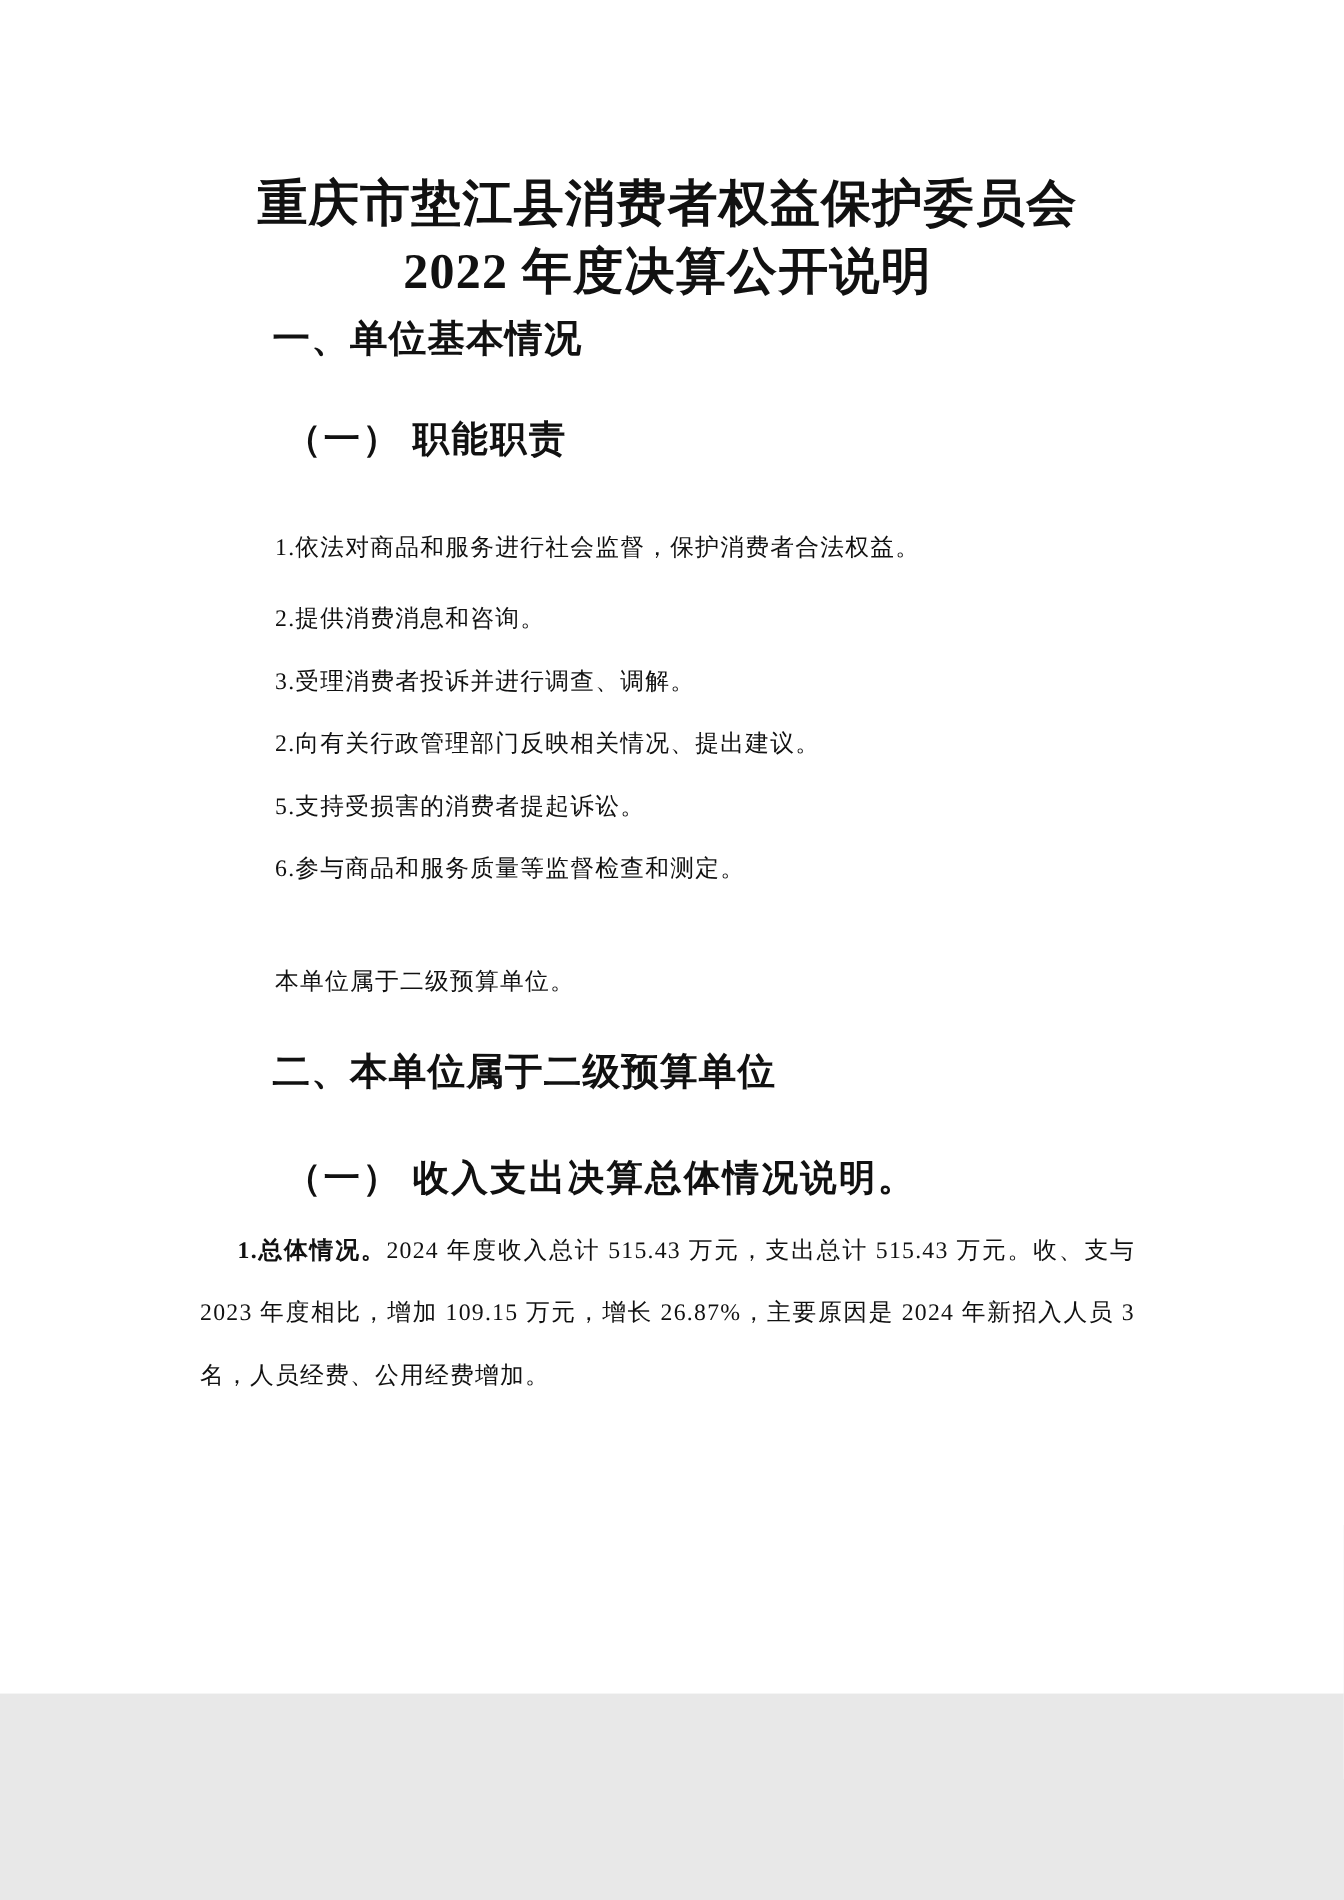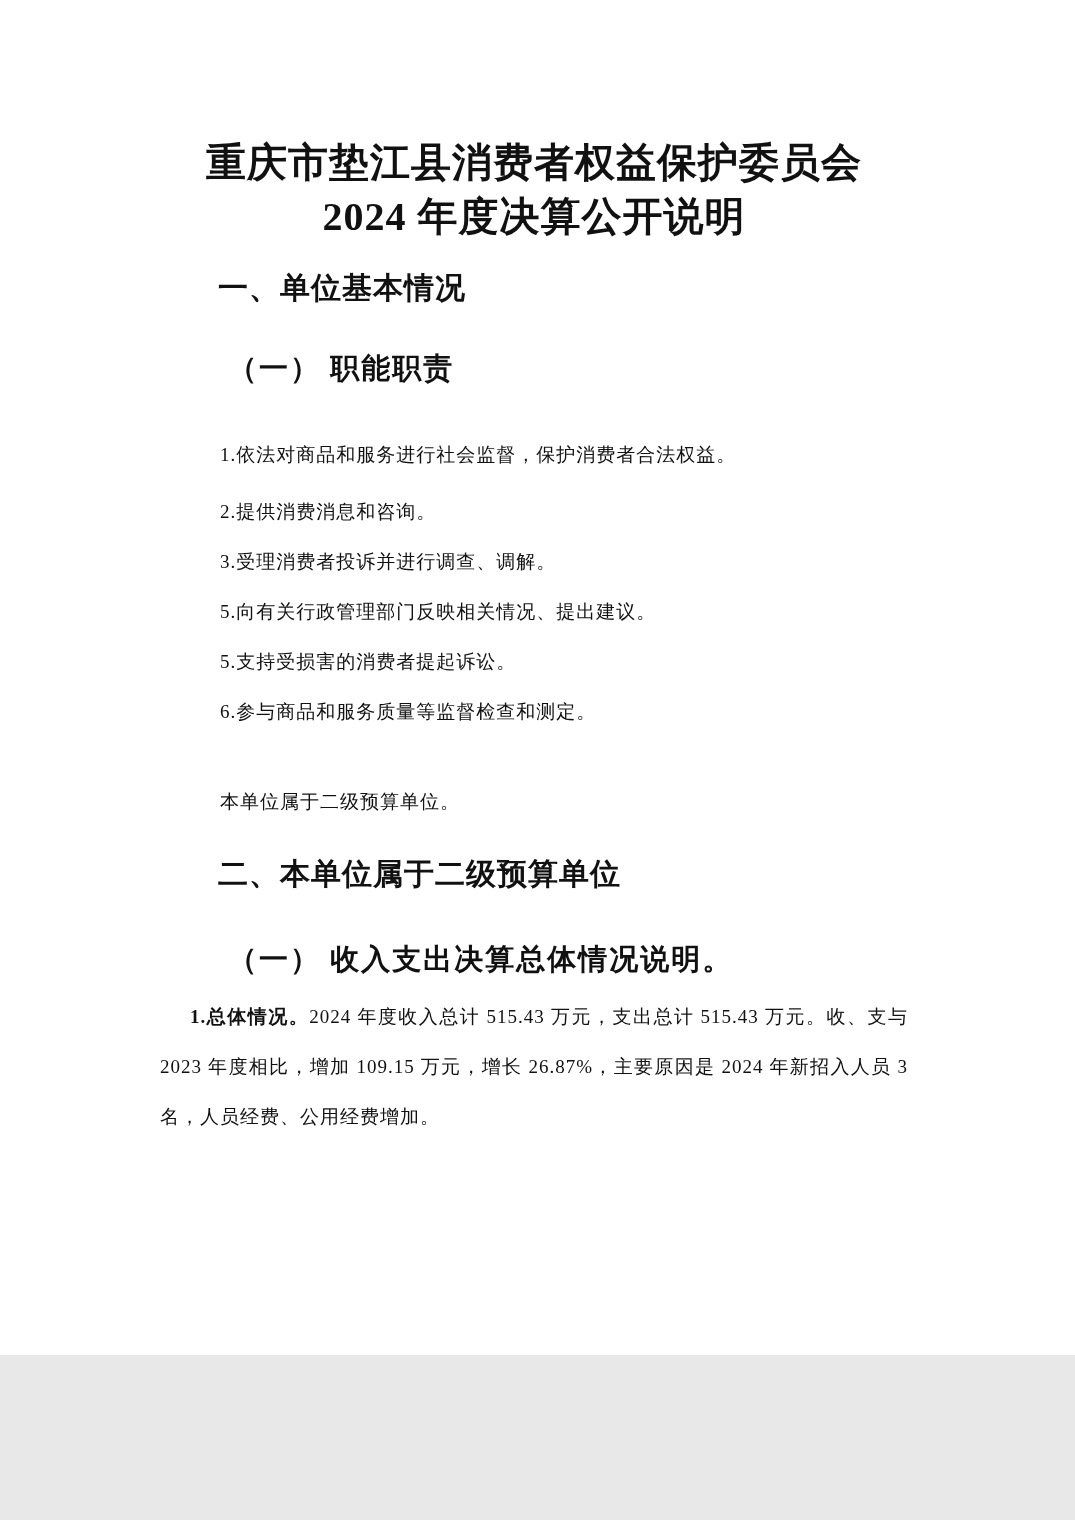--- a/index.html
+++ b/index.html
@@ -54,21 +54,21 @@
   }
   .body-text {
     margin: 0;
     font-size: 19px;
     line-height: 50px;
     letter-spacing: 1px;
     text-align: justify;
   }
   .indent { text-indent: 60px; }
 
-  #h1-1 { margin-top: 24px; }
+  #h1-1 { margin-top: 8px; }
   #h2-1 { margin-top: 40px; }
   #duty-1 { margin-top: 42px; }
   #duty-2 { margin-top: 7px; }
   #h2-2 { margin-top: 23px; }
   #org-body { margin-top: 40px; }
   #h1-2 { margin-top: 27px; }
   #h2-3 { margin-top: 45px; }
   #final-para { margin-top: 13px; text-indent: 30px; }
   .lead { font-weight: 700; margin-top: 10px; }
 
@@ -84,31 +84,31 @@
   }
 </style>
 </head>
 <body>
 
 <div class="page">
   <div class="content">
 
     <h1 class="doc-title">
       <span class="title-line">重庆市垫江县消费者权益保护委员会</span>
-      <span class="title-line">2024 年度决算公开说明</span>
+      <span class="title-line">2022 年度决算公开说明</span>
     </h1>
 
     <h2 id="h1-1" class="h-sans">一、单位基本情况</h2>
 
     <h3 id="h2-1" class="h-kai">（一） 职能职责</h3>
 
     <p id="duty-1" class="body-text indent">1.依法对商品和服务进行社会监督，保护消费者合法权益。</p>
     <p id="duty-2" class="body-text indent">2.提供消费消息和咨询。</p>
     <p class="body-text indent">3.受理消费者投诉并进行调查、调解。</p>
-    <p class="body-text indent">5.向有关行政管理部门反映相关情况、提出建议。</p>
+    <p class="body-text indent">2.向有关行政管理部门反映相关情况、提出建议。</p>
     <p class="body-text indent">5.支持受损害的消费者提起诉讼。</p>
     <p class="body-text indent">6.参与商品和服务质量等监督检查和测定。</p>
 
 
     <p id="org-body" class="body-text indent">本单位属于二级预算单位。</p>
 
     <h2 id="h1-2" class="h-sans">二、本单位属于二级预算单位</h2>
 
     <h3 id="h2-3" class="h-kai">（一） 收入支出决算总体情况说明。</h3>
 

